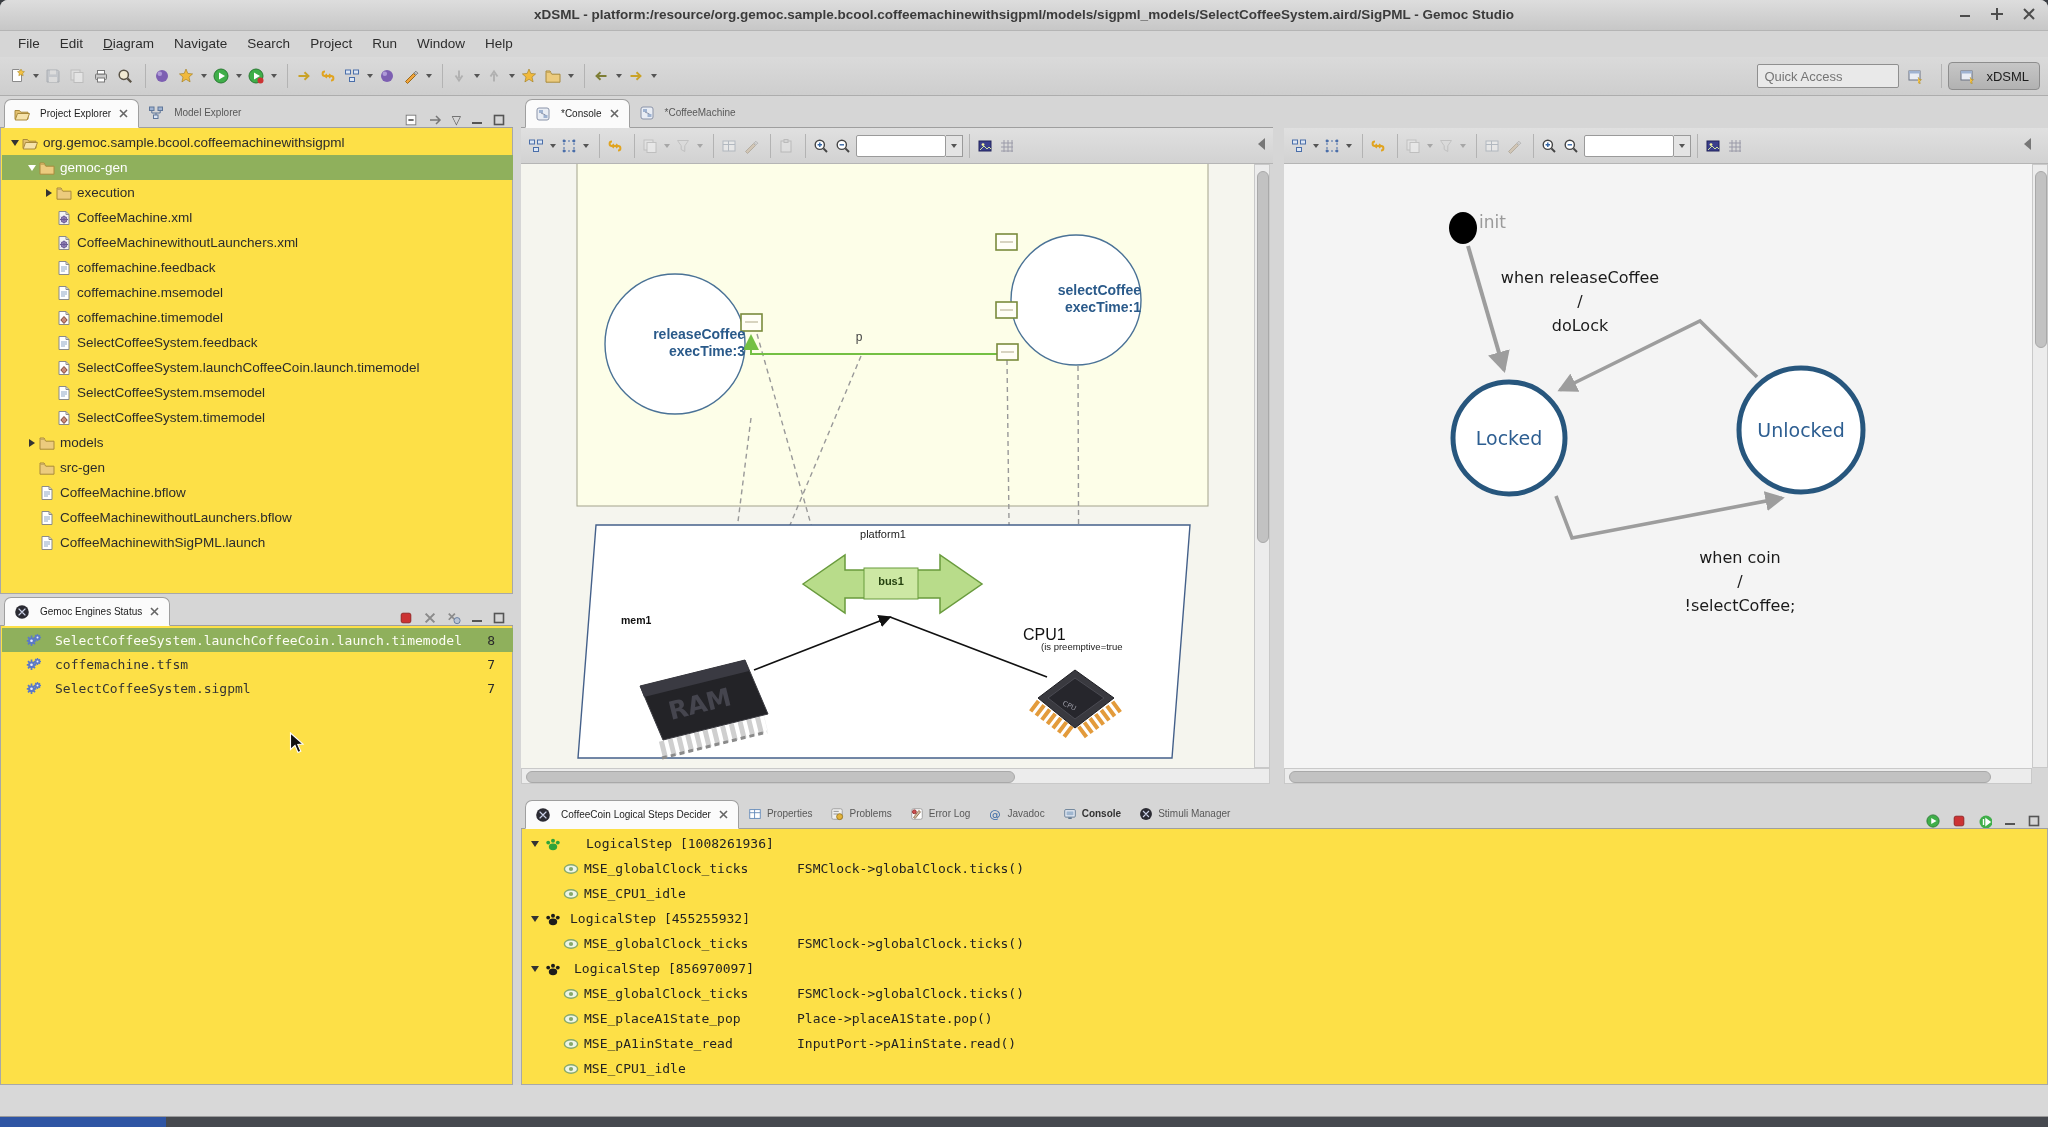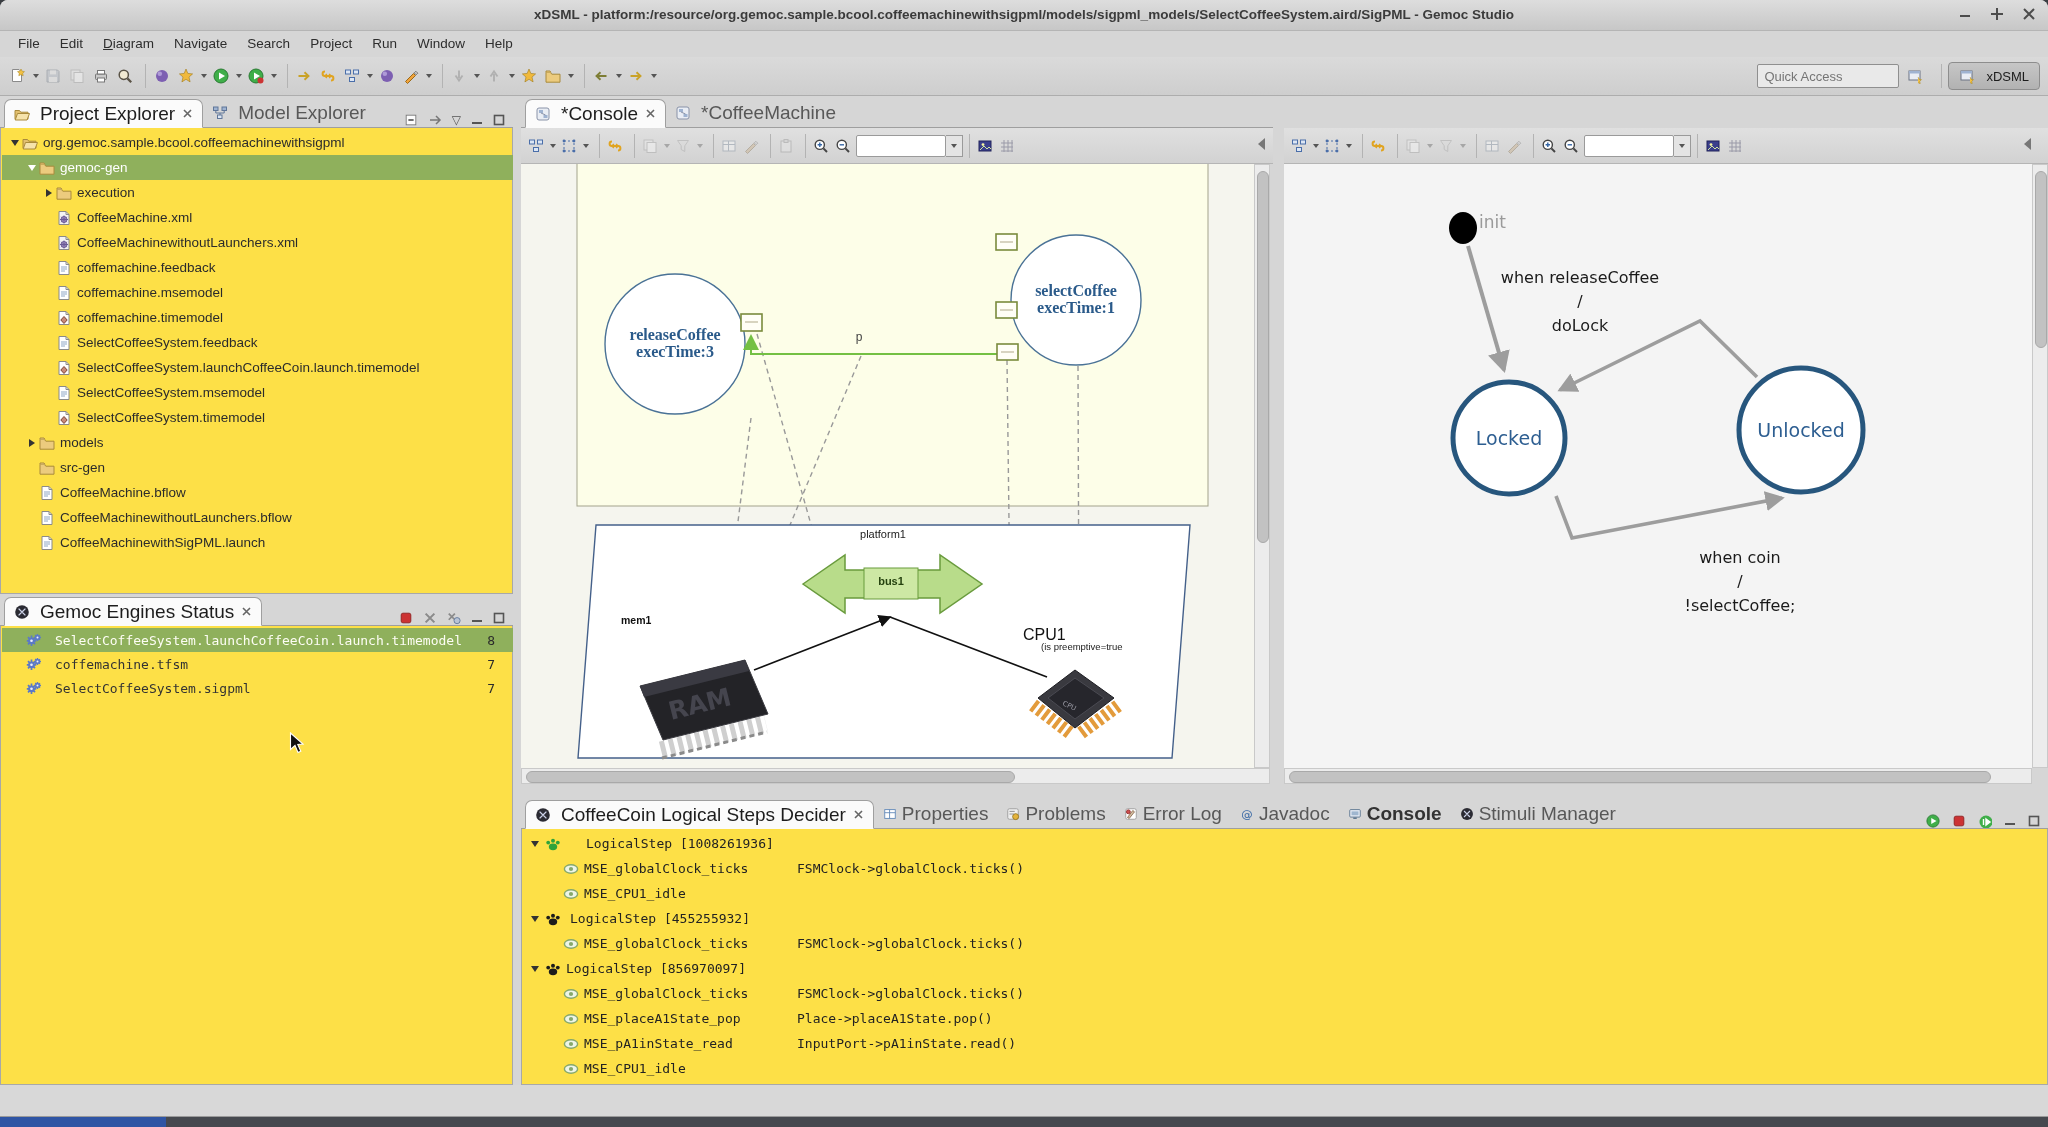--- a/index.html
+++ b/index.html
@@ -21,21 +21,21 @@
   .crt{width:0;height:0;border-left:3.5px solid transparent;border-right:3.5px solid transparent;
        border-top:4px solid #555;margin:0 4px 0 1px;flex:0 0 auto;}
   .vsep{width:1px;height:24px;background:#b3b3b3;margin:0 6px;flex:0 0 auto;}
   .dis{opacity:.38;filter:grayscale(.6);}
   .qa-input{width:128px;height:22px;border:1px solid #8f8f8f;border-radius:2px;background:#e9e9e9;
             font-size:13px;color:#777;padding:0 6px;font-family:"Liberation Sans",sans-serif;}
   .persp-btn{display:flex;align-items:center;gap:6px;background:linear-gradient(#c6c6c6,#b2b2b2);
              border:1px solid #8d8d8d;border-radius:4px;height:26px;padding:0 10px;font-size:13px;color:#1c1c1c;}
   
   .tabstrip{display:flex;align-items:flex-end;border-bottom:1px solid #9f9f9f;box-sizing:border-box;padding-left:4px;}
-  .vtab{display:flex;align-items:center;gap:5px;height:29px;padding:0 9px;font-size:19px;color:#585858;box-sizing:border-box;}
+  .vtab{display:flex;align-items:center;gap:5px;height:29px;padding:0 9px;font-size:10px;color:#585858;box-sizing:border-box;}
   .vtab.active{background:#fbfbfb;border:1px solid #9f9f9f;border-bottom:1px solid #fbfbfb;
                border-radius:7px 7px 0 0;color:#1d1d1d;margin-bottom:-1px;}
   .vtab .cl{margin-left:2px;}
   .strip-icons{margin-left:auto;display:flex;align-items:center;gap:10px;padding-right:8px;}
   .white-area{background:#fde047;border-left:1px solid #a8a8a8;border-right:1px solid #a8a8a8;
               border-bottom:1px solid #a8a8a8;box-sizing:border-box;}
   .glyph-btn{font-size:12px;color:#555;line-height:12px;}
   
   .trow{position:absolute;left:1px;width:511px;height:25px;display:flex;align-items:center;font-size:13.5px;color:#2b2b2b;}
   .trow.sel{background:#8fb05c;color:#ffffff;}
@@ -50,21 +50,21 @@
   .erow.sel{background:#8fb05c;color:#fdfdf4;}
   .erow .cnt{margin-left:auto;padding-right:18px;color:#2b2b2b;}
   
   .dtb{display:flex;align-items:center;background:linear-gradient(#e0e0e0,#d2d2d2);
        border-bottom:1px solid #b5b5b5;padding:0 6px;box-sizing:border-box;}
   .dtb .tbi{width:22px;height:22px;}
   .zoombox{width:88px;height:20px;background:#fff;border:1px solid #9a9a9a;border-radius:2px;}
   .zoomcrt{width:16px;height:20px;display:flex;align-items:center;justify-content:center;border:1px solid #9a9a9a;border-left:none;background:#e4e4e4;}
   
   .dlabel{position:absolute;text-align:center;}
-  .nodetext{font-size:16px;font-weight:bold;color:#2a5a8a;line-height:17px;font-family:Liberation Serif, serif;}
+  .nodetext{font-size:14px;font-weight:bold;color:#2a5a8a;line-height:17px;font-family:Liberation Sans, sans-serif;text-align:right;}
   .cc-state{font-size:19px;color:#2d5e91;font-family:"DejaVu Sans",sans-serif;}
   .cc-tr{font-size:16px;color:#1a1a1a;line-height:24px;font-family:"DejaVu Sans",sans-serif;}
   .cc-init{font-size:17px;color:#9a9a9a;font-family:"DejaVu Sans",sans-serif;}
   
   .srow{position:absolute;left:1px;width:1525px;height:25px;display:flex;align-items:center;
         font-family:"DejaVu Sans Mono",monospace;font-size:13px;color:#222;}
   .srow .desc{position:absolute;left:274px;}
   .paw-g{color:#2fa33b;} .paw-k{color:#1c1c1c;}
   
   .sbtrack{background:#ececec;border:1px solid #c9c9c9;box-sizing:border-box;}
@@ -1052,21 +1052,21 @@
       <span>MSE_globalClock_ticks</span>
         <span class="desc">FSMClock-&gt;globalClock.ticks()</span>
     </div>
     <div class="srow" style="top:127px">
       <span style="width:8px"></span>
         <span class="tri-d"></span>
         <span style="width:6px"></span>
       <svg class="i16 paw-k">
           <use href="#sy-paw"></use>
         </svg>
-      <span style="margin-left:0">LogicalStep [856970097]</span>
+      <span style="margin-left:8px">LogicalStep [856970097]</span>
     </div>
     <div class="srow" style="top:152px">
       <span style="width:40px"></span>
         <svg class="i16">
           <use href="#sy-eye"></use>
         </svg>
       <span>MSE_globalClock_ticks</span>
         <span class="desc">FSMClock-&gt;globalClock.ticks()</span>
     </div>
     <div class="srow" style="top:177px">

